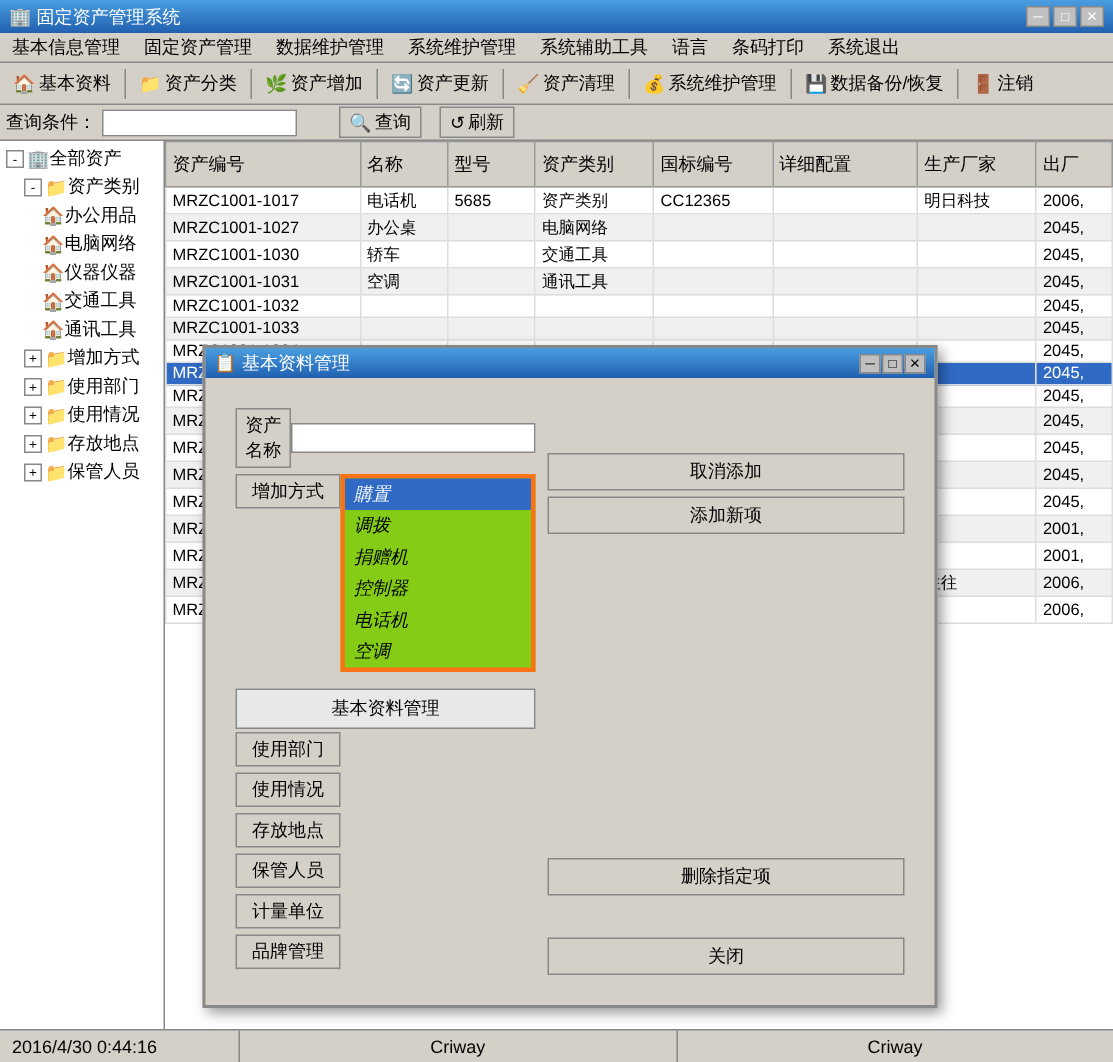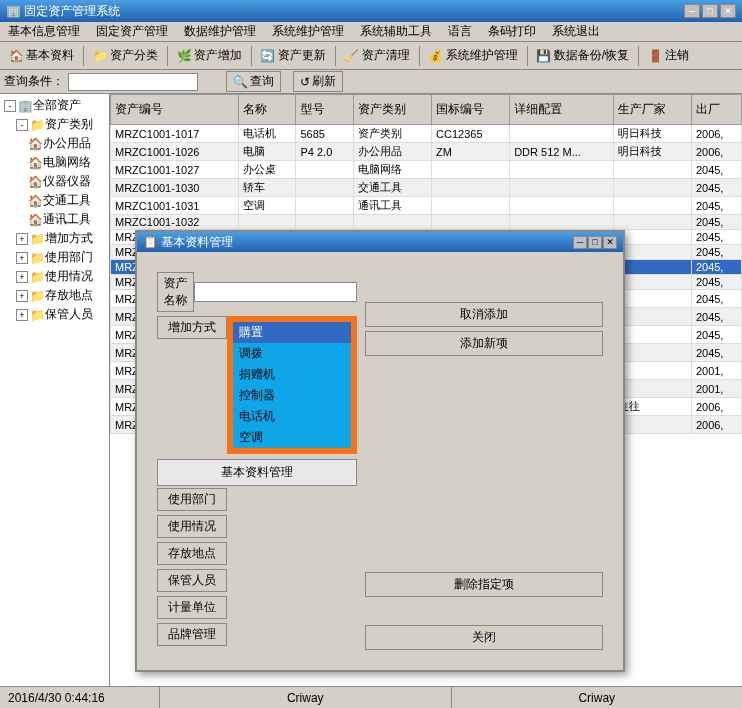--- a/index.html
+++ b/index.html
@@ -256,27 +256,28 @@
       border: 1px solid #888;
       background: white;
       font-size: 12px;
       padding: 1px 3px;
     }
     .dialog-dropdown-container {
       position: relative;
       flex: 1;
     }
     .dialog-dropdown-list {
-      border: 6px solid #f97316;
-      background: #0ea5e9;
+      border: 3px solid #f97316;
+      background: #84cc16;
       position: absolute;
       top: 0;
       left: 0;
       right: 0;
       z-index: 10;
+      font-style: italic;
     }
     .dropdown-item {
       padding: 2px 6px;
       font-size: 12px;
       cursor: pointer;
     }
     .dropdown-item.selected { background: #316ac5; color: white; }
 
     .dialog-right {
       flex: 1;
@@ -469,30 +470,20 @@
             <td>MRZC1001-1017</td>
             <td>电话机</td>
             <td>5685</td>
             <td>资产类别</td>
             <td>CC12365</td>
             <td></td>
             <td>明日科技</td>
             <td>2006,</td>
           </tr>
           <tr>
-            <td>MRZC1001-1026</td>
-            <td>电脑</td>
-            <td>P4 2.0</td>
-            <td>办公用品</td>
-            <td>ZM</td>
-            <td>DDR 512 M...</td>
-            <td>明日科技</td>
-            <td>2006,</td>
-          </tr>
-          <tr>
             <td>MRZC1001-1027</td>
             <td>办公桌</td>
             <td></td>
             <td>电脑网络</td>
             <td></td>
             <td></td>
             <td></td>
             <td>2045,</td>
           </tr>
           <tr>

